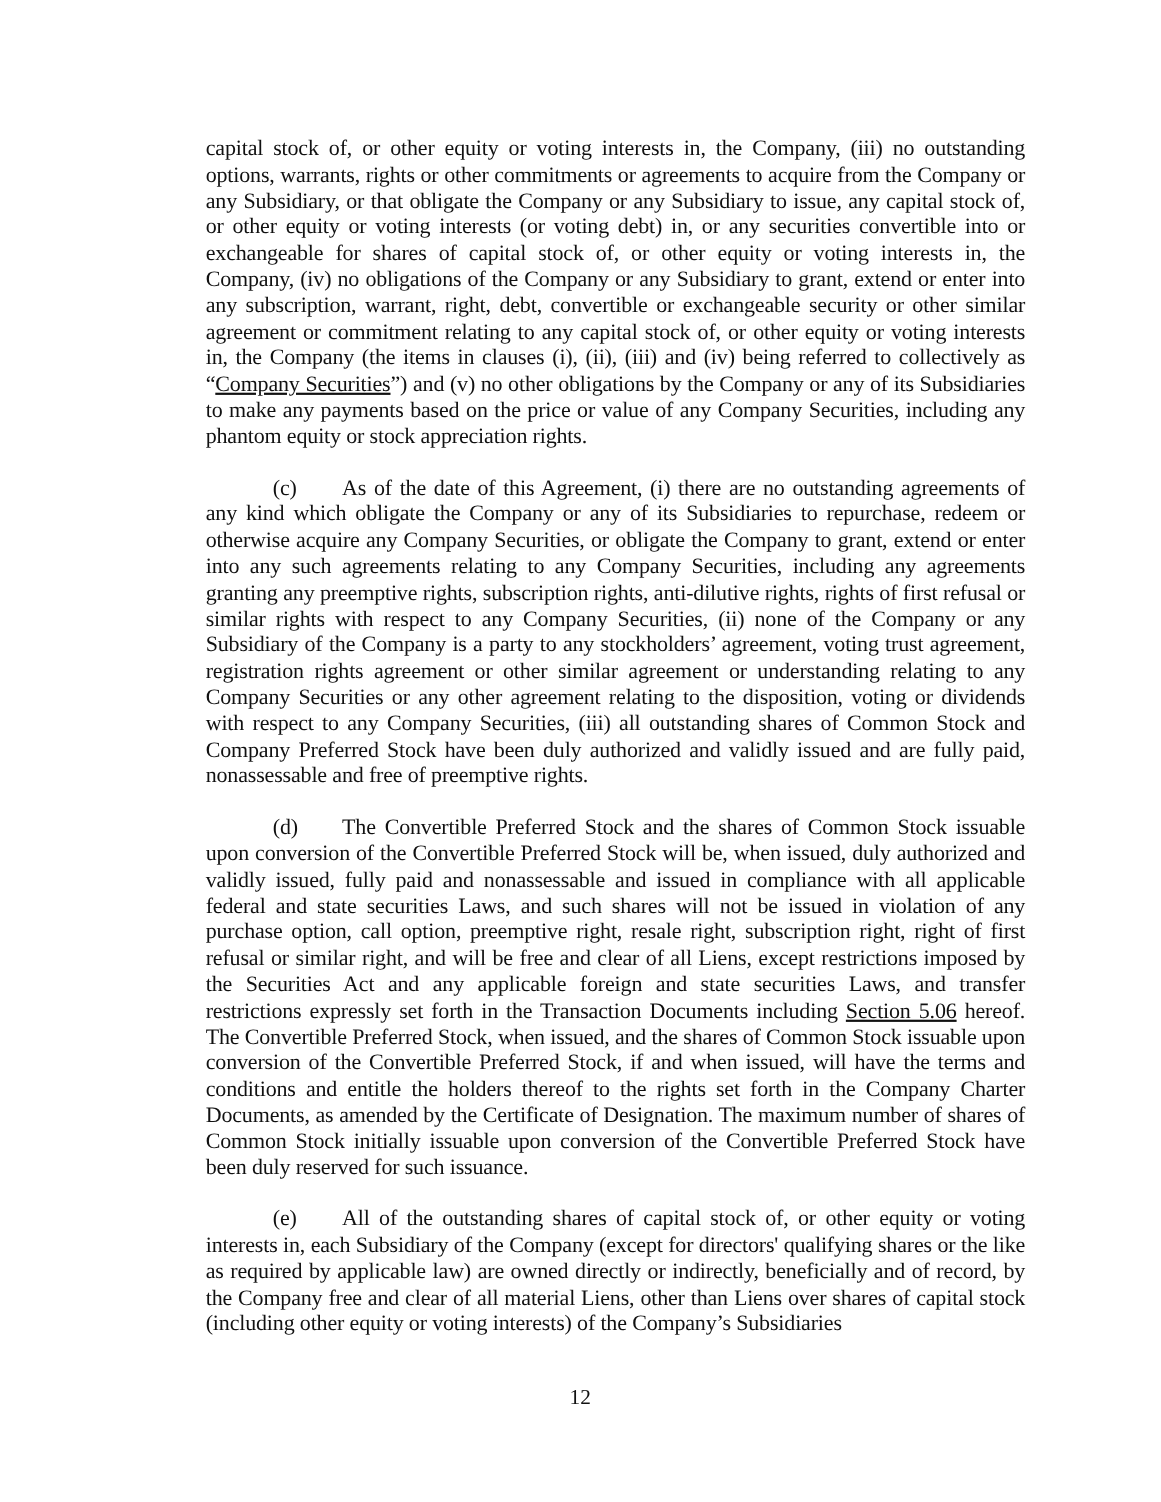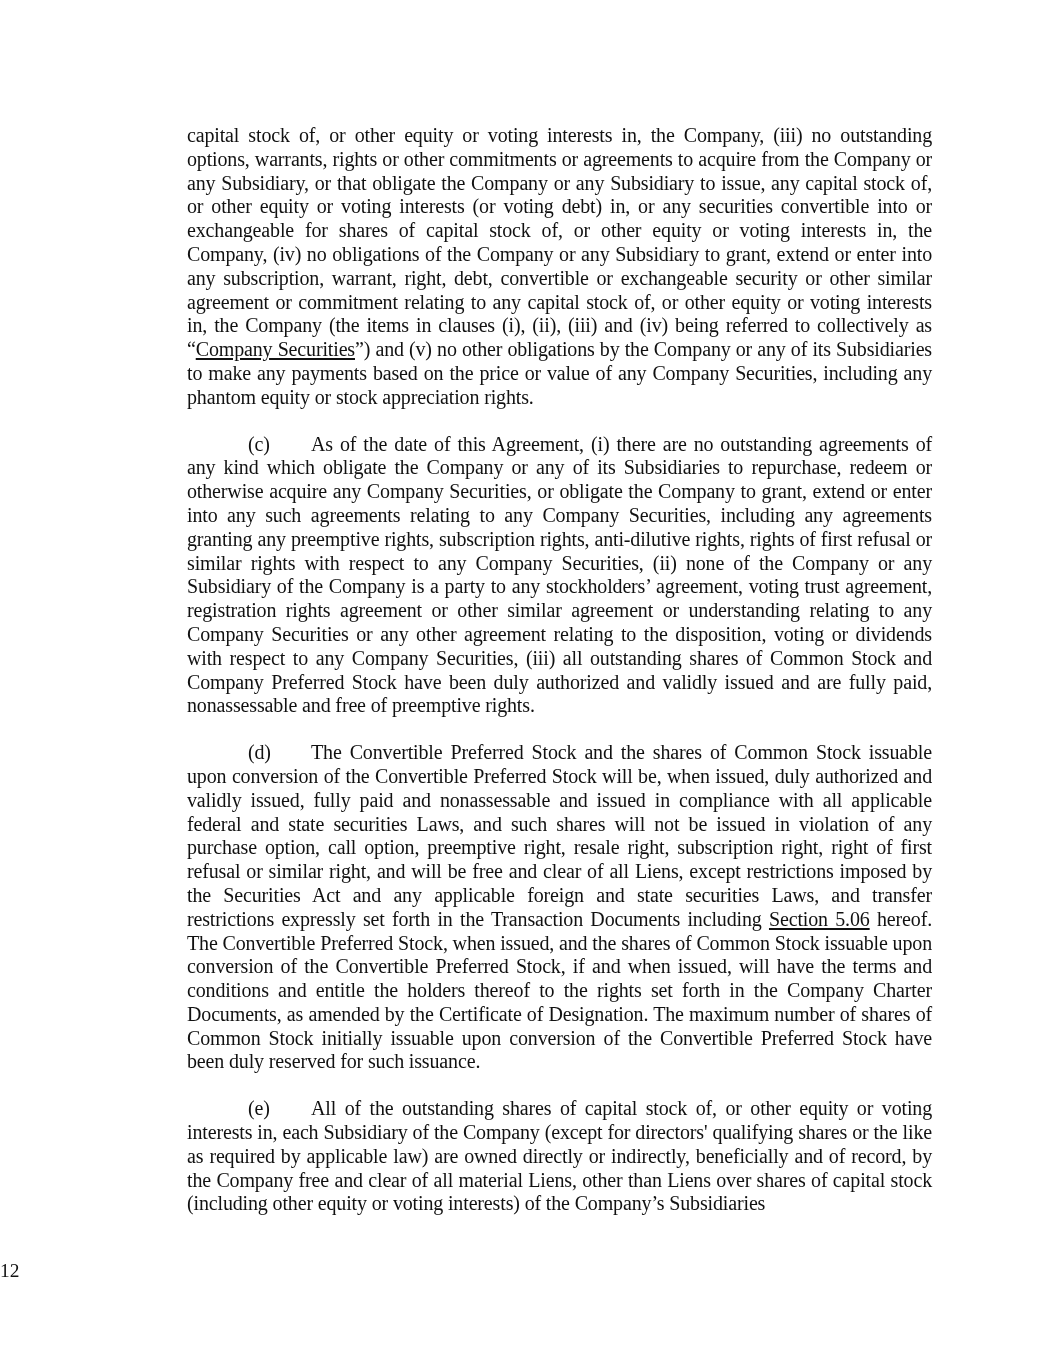--- a/index.html
+++ b/index.html
@@ -35,21 +35,21 @@
   }
   .ul {
     text-decoration: underline;
     text-underline-offset: 2px;
   }
   .page-number {
     position: absolute;
     top: 1259px;
     left: 0;
     width: 1055px;
-    text-align: left;
+    text-align: center;
     font-size: 19.4px;
     line-height: 24px;
   }
 </style>
 </head>
 <body>
 
 <div class="page">
 
   <p class="para"><span>capital stock of, or other equity or voting interests in, the Company, (iii) no outstanding options, warrants, rights or other commitments or agreements to acquire from the Company or any Subsidiary, or that obligate the Company or any Subsidiary to issue, any capital stock of, or other equity or voting interests (or voting debt) in, or any securities convertible into or exchangeable for shares of capital stock of, or other equity or voting interests in, the Company, (iv) no obligations of the Company or any Subsidiary to grant, extend or enter into any subscription, warrant, right, debt, convertible or exchangeable security or other similar agreement or commitment relating to any capital stock of, or other equity or voting interests in, the Company (the items in clauses (i), (ii), (iii) and (iv) being referred to collectively as “</span><span class="ul">Company Securities</span><span>”) and (v) no other obligations by the Company or any of its Subsidiaries to make any payments based on the price or value of any Company Securities, including any phantom equity or stock appreciation rights.</span></p>

